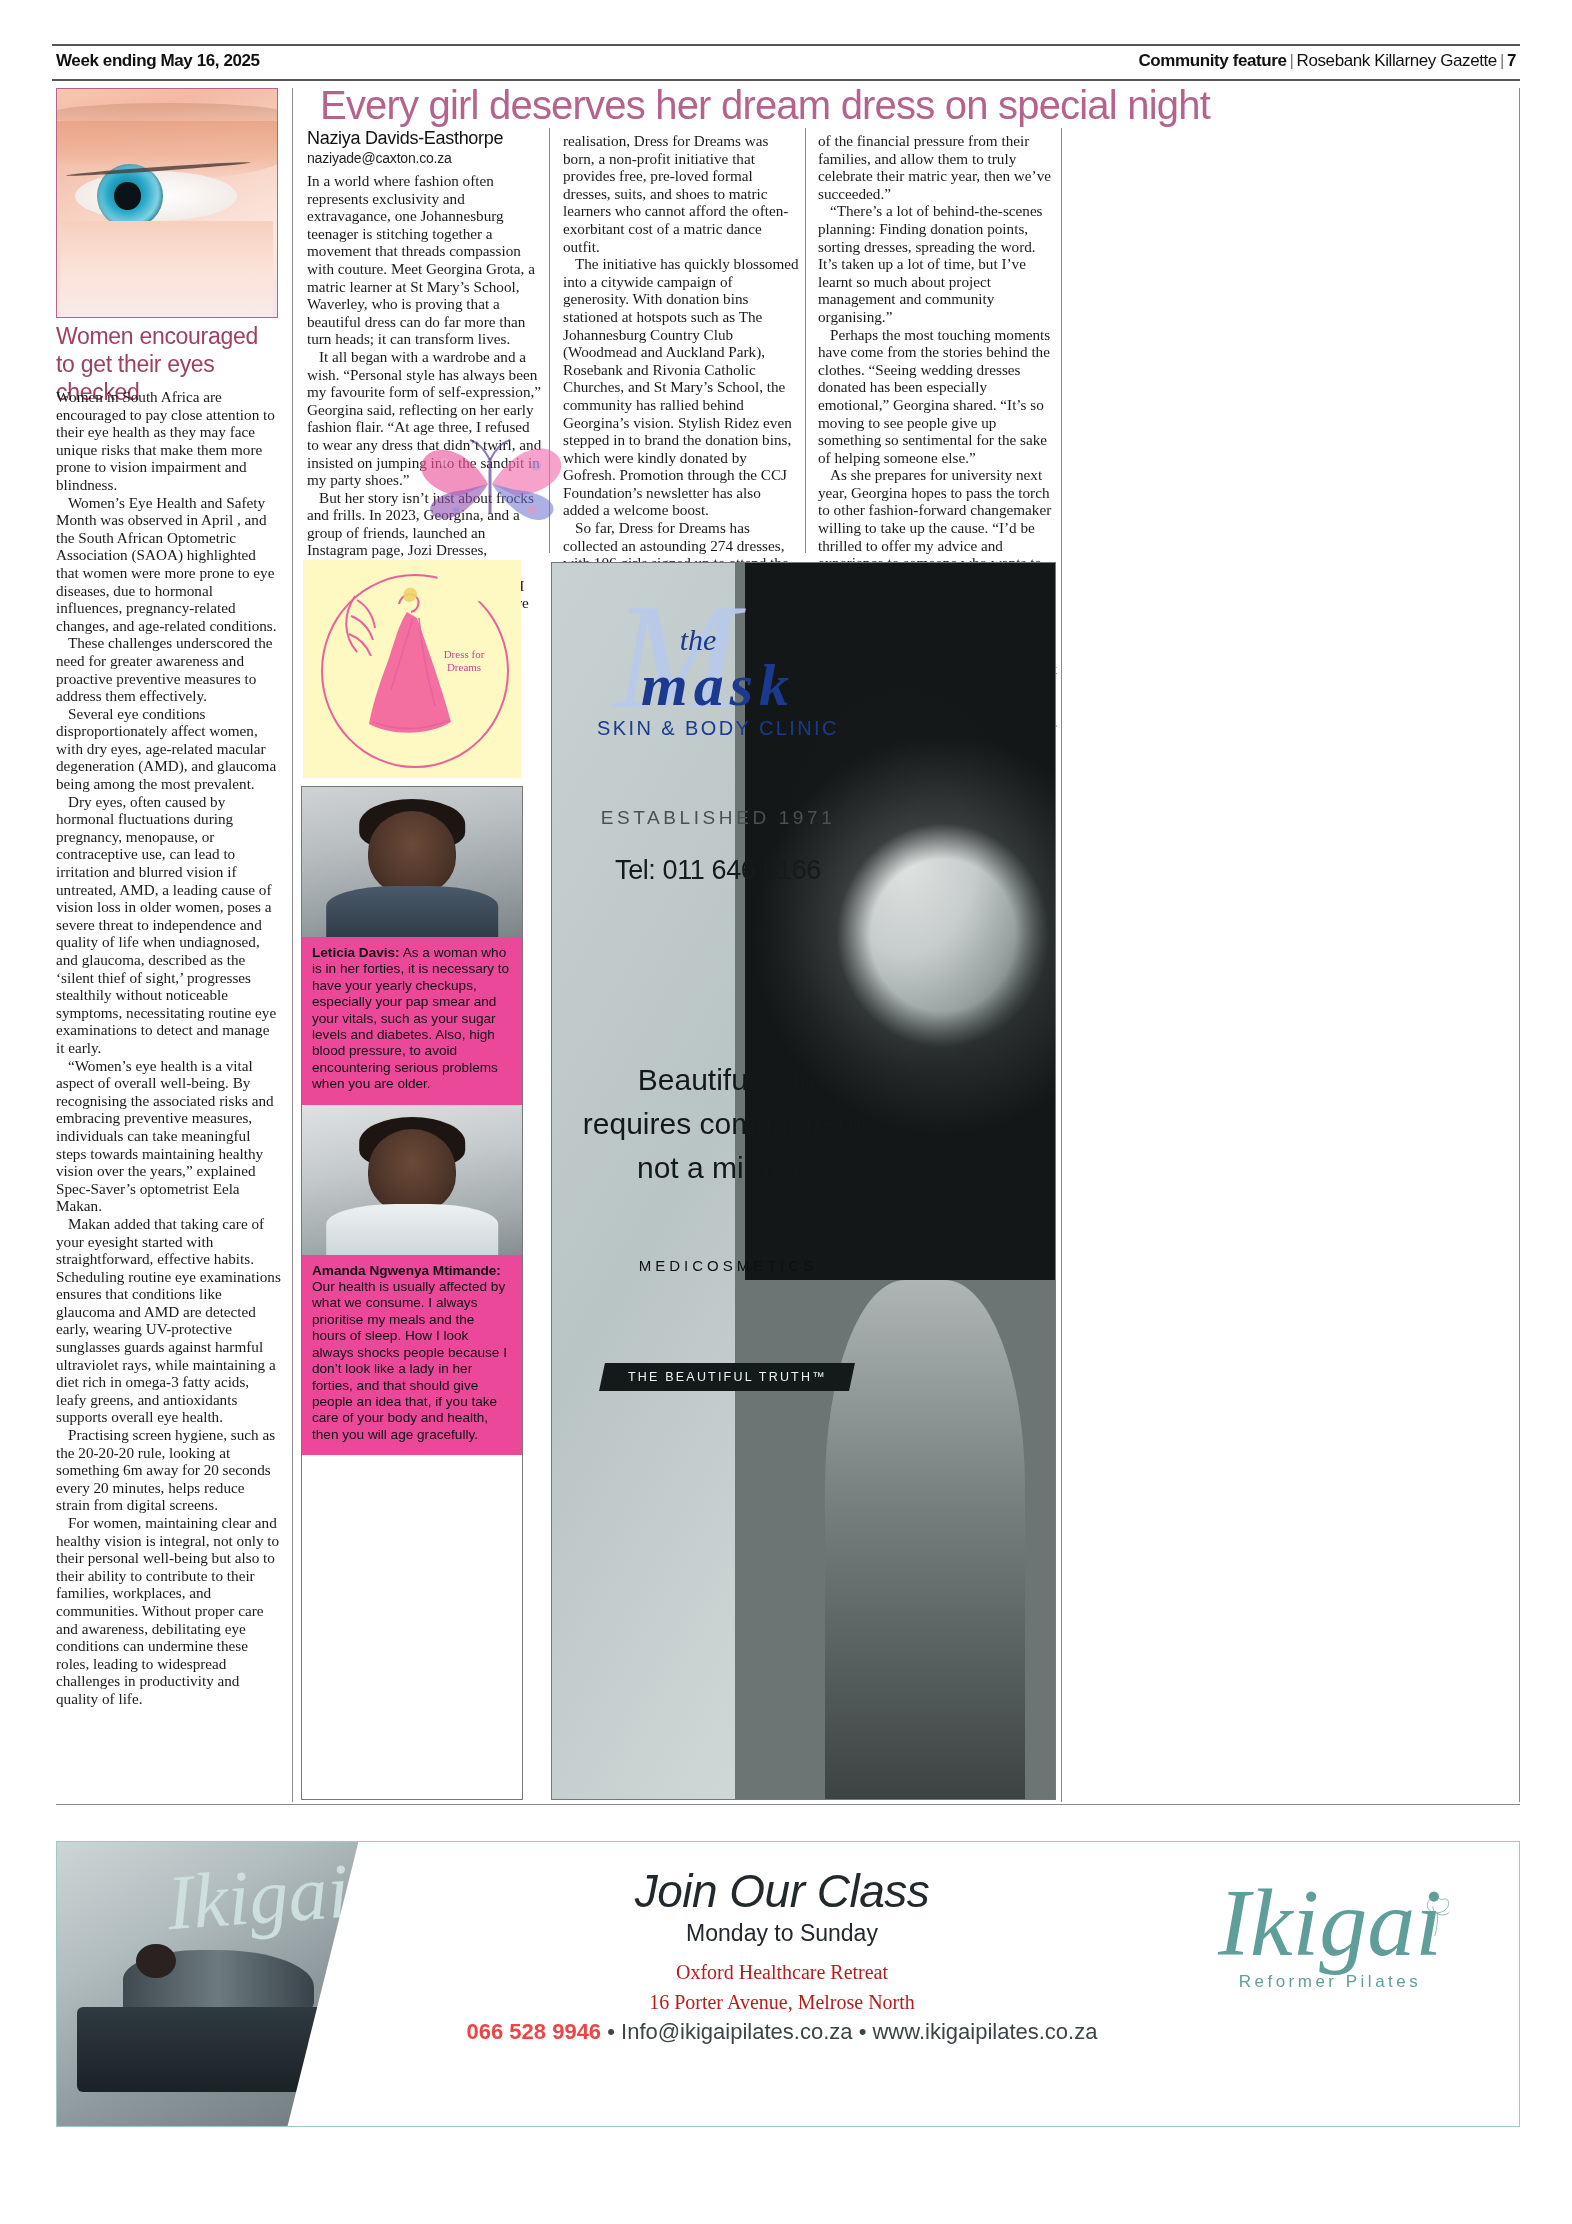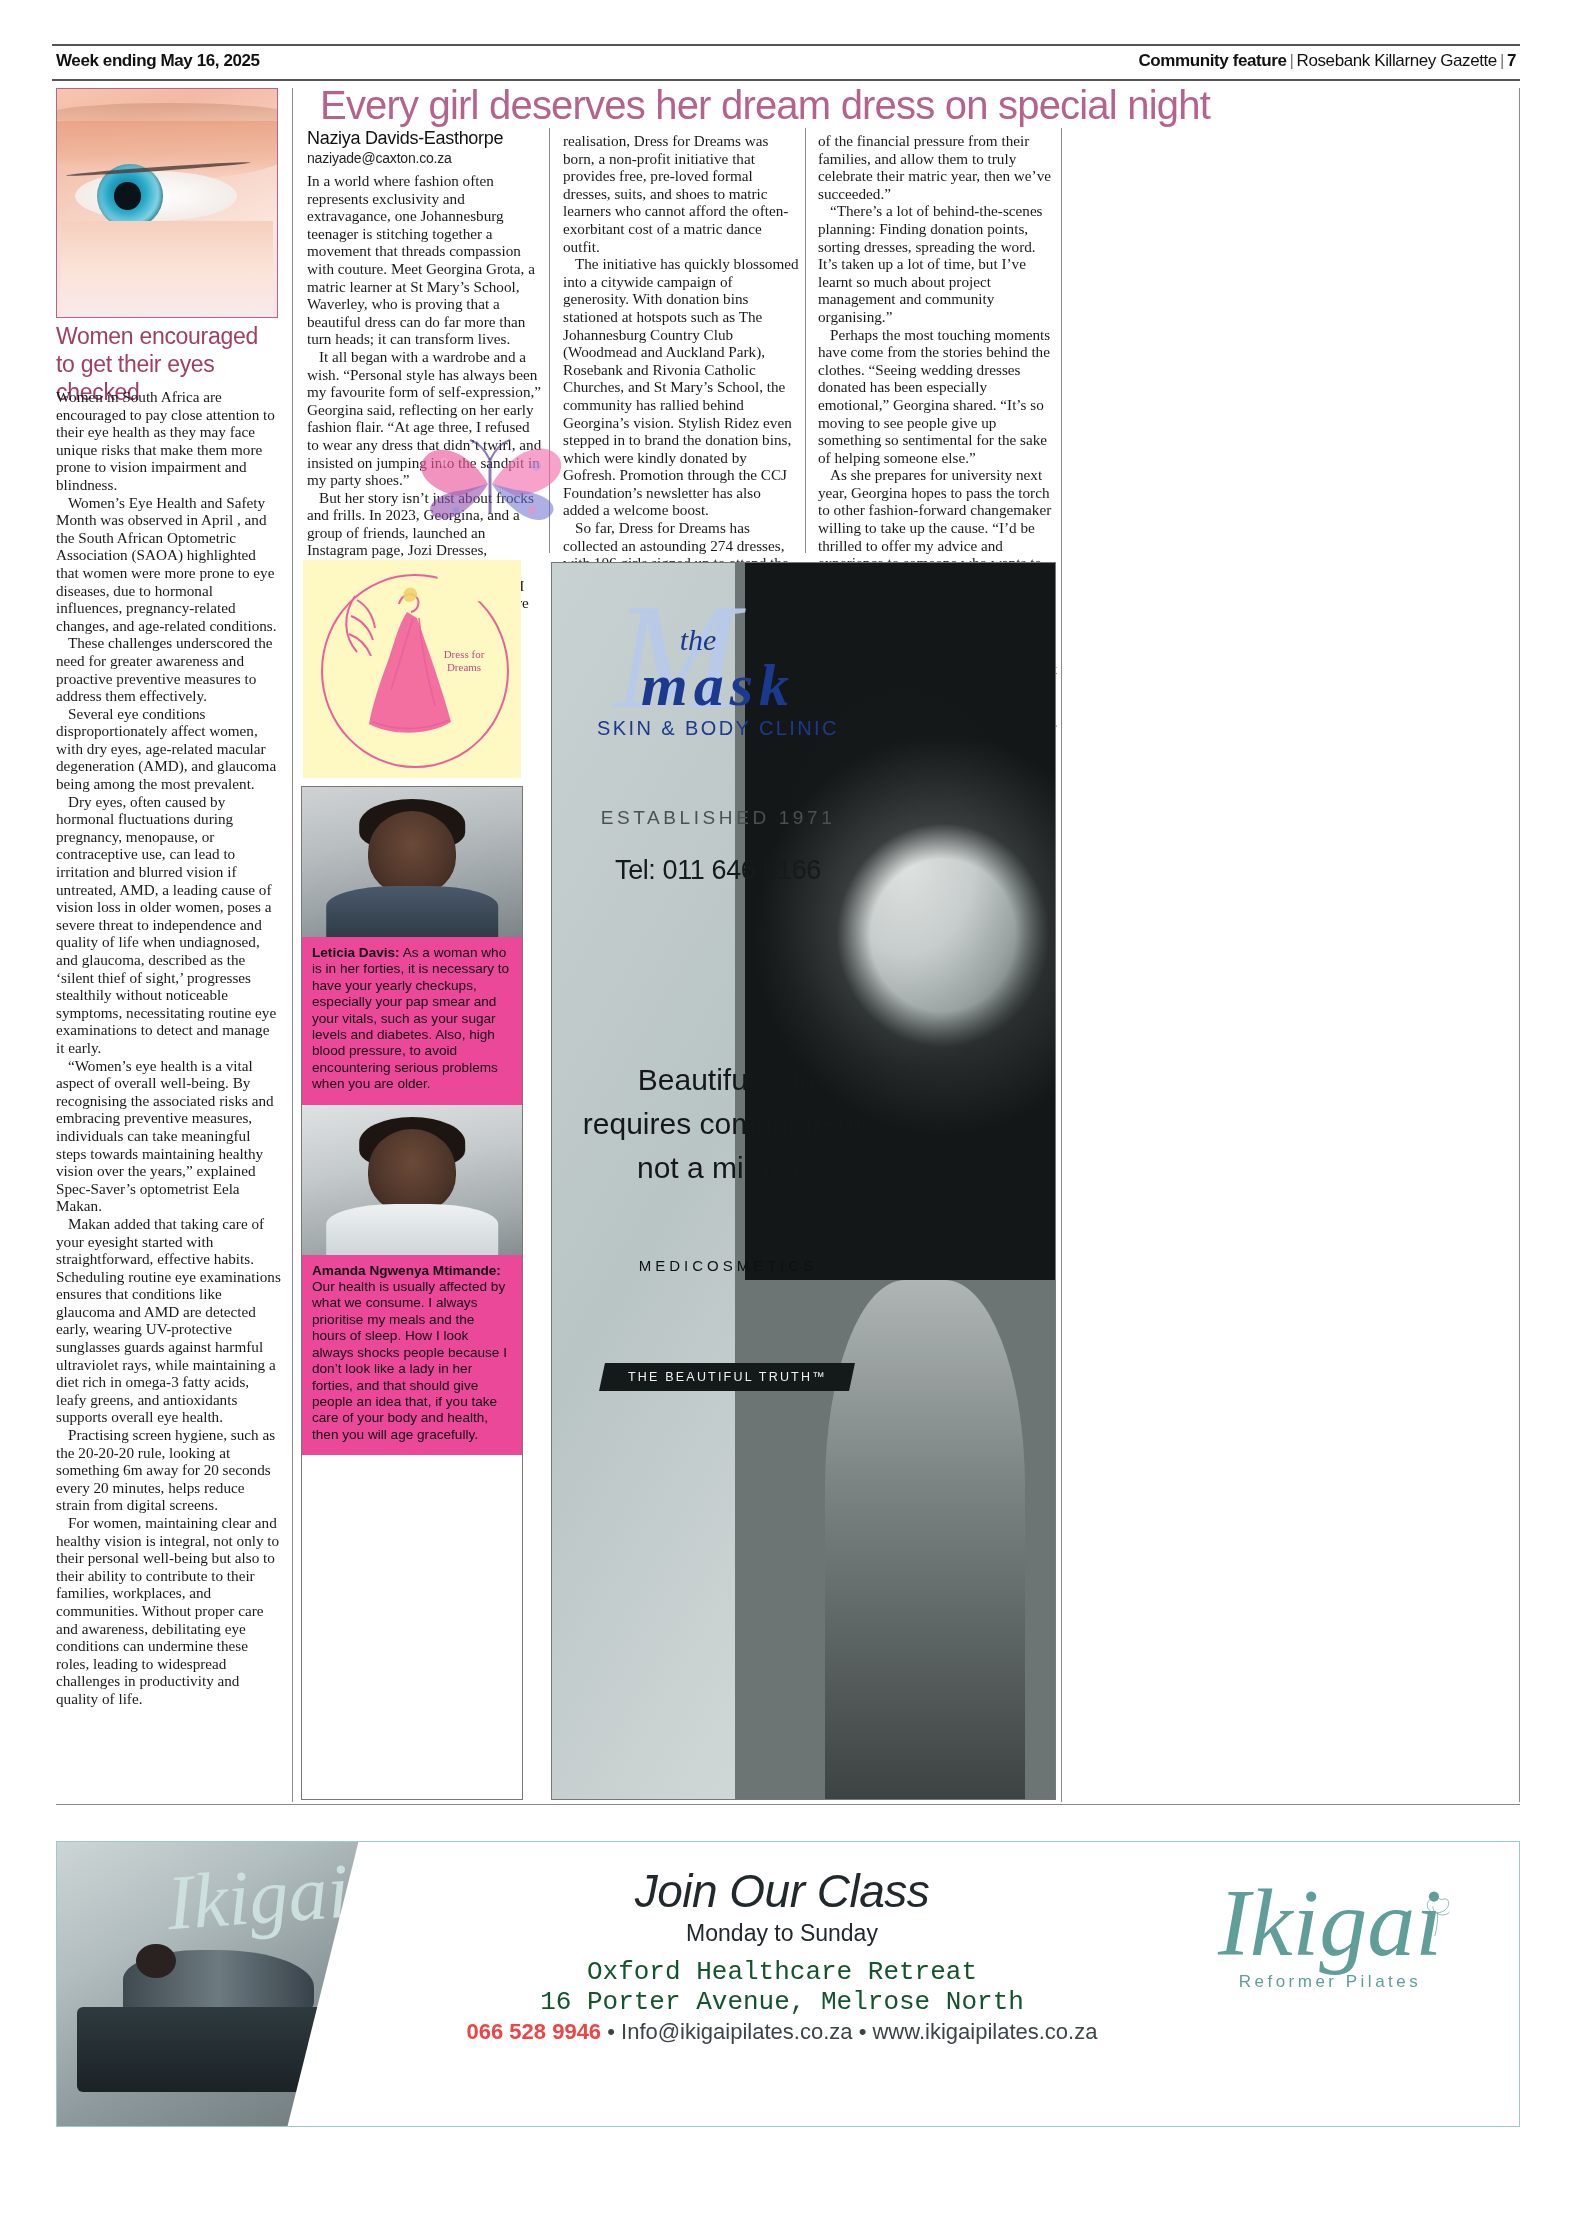--- a/index.html
+++ b/index.html
@@ -159,22 +159,22 @@
     color:#cfe2e0;opacity:.95;transform:rotate(-4deg);}
   .ik-diag{position:absolute;left:264px;top:-30px;width:120px;height:360px;
     background:#fff;transform:skewX(-14deg);}
   .ik-center{position:absolute;left:330px;top:0;width:790px;height:100%;text-align:center;}
   .ik-title{margin-top:22px;font-family:"Liberation Sans",sans-serif;font-style:italic;
     font-size:46px;color:#22292c;letter-spacing:-0.5px;}
   .ik-sub{font-family:"Liberation Sans",sans-serif;font-size:23px;color:#22292c;margin-top:2px;}
   .ik-band{margin-top:10px;background:#73b6b2;color:#16201f;
     font-family:"Liberation Sans",sans-serif;font-style:italic;font-size:22px;line-height:30px;
     padding:8px 18px;}
-  .ik-addr{margin-top:10px;font-family:Liberation Mono, monospace;font-size:26px;
-    line-height:30px;color:#14532d;}
+  .ik-addr{margin-top:10px;font-family:Liberation Serif, serif;font-size:20px;
+    line-height:30px;color:#b91c1c;}
   .ik-contact{font-family:"Liberation Sans",sans-serif;font-size:22px;color:#3b4446;margin-top:2px;}
   .ik-contact b{font-weight:bold;color:#ef4444;}
   .ik-logo{position:absolute;right:24px;top:26px;width:330px;height:230px;}
   .ik-logo .script{font-family:"Liberation Serif",serif;font-style:italic;font-size:96px;
     color:#5f9e99;line-height:110px;text-align:center;}
   .ik-logo .rf{font-family:"Liberation Sans",sans-serif;font-size:17px;color:#5f9e99;
     letter-spacing:3.5px;text-align:center;margin-top:-6px;}
 </style>
 </head>
 <body>

